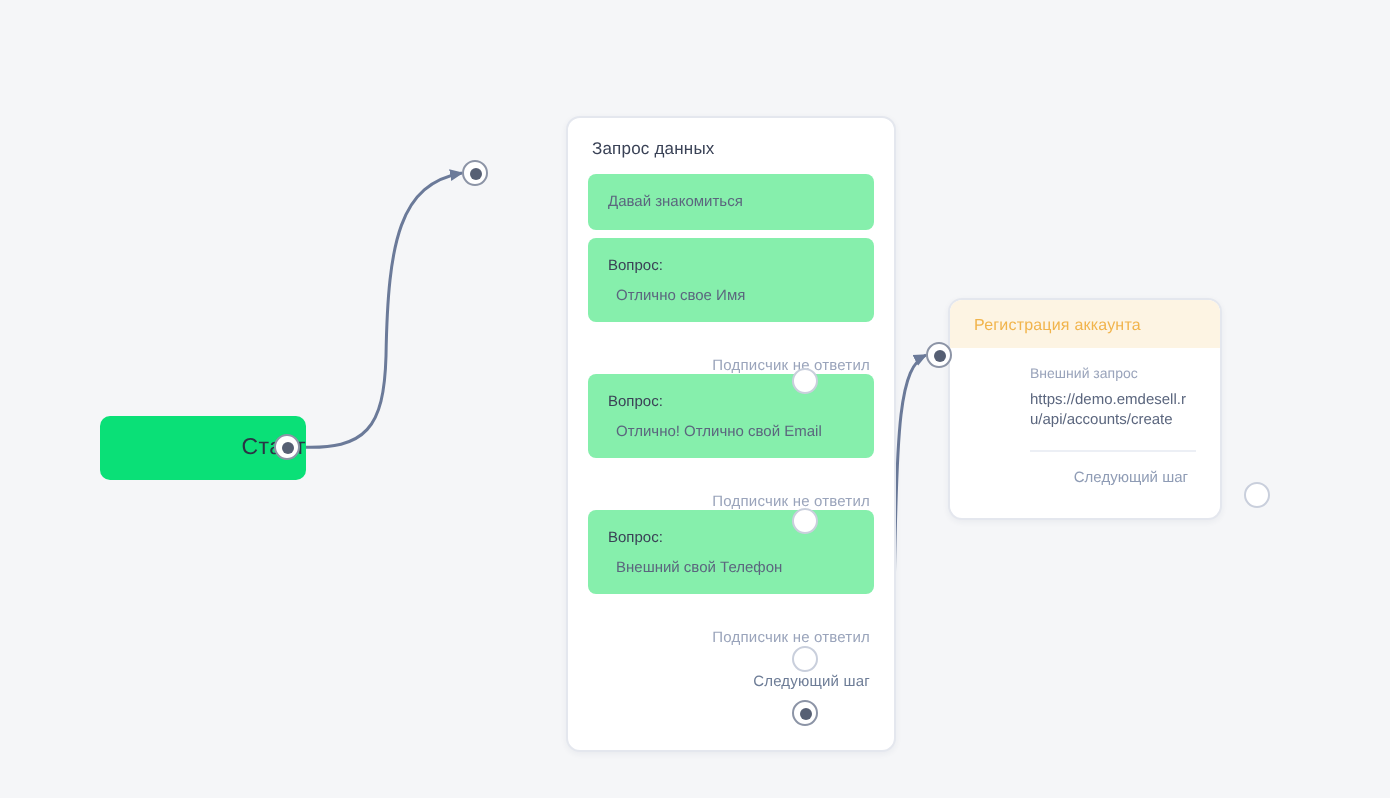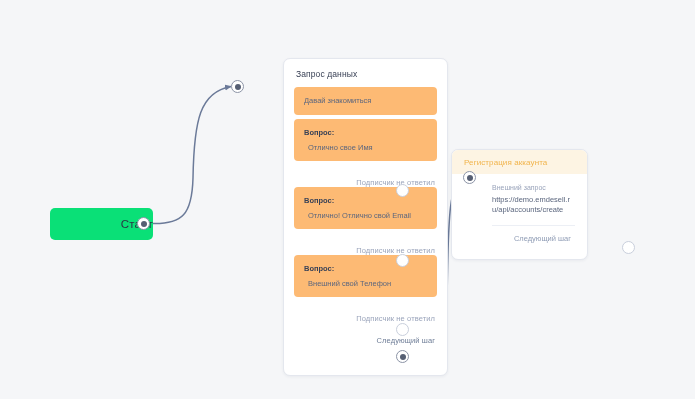--- a/index.html
+++ b/index.html
@@ -64,53 +64,53 @@
     box-shadow: 0 1px 3px rgba(40,50,80,.06);
   }
   .card-data {
     left: 237px;
     top: 58px;
     width: 165px;
     height: 318px;
     margin-left: 46px;
   }
   .card-req {
-    left: 451px;
+    left: 474px;
     top: 149px;
     width: 137px;
     height: 111px;
     overflow: hidden;
   }
 
   .card-title {
     font-size: 8.5px;
     color: #3a4256;
     padding: 10px 12px 0 12px;
     letter-spacing: .1px;
   }
 
   .card-body {
     padding: 8px 10px 0 10px;
   }
 
   
   .bubble {
-    background: #fdba74;
+    background: #86efac;
     border-radius: 4px;
     padding: 9px 10px;
     margin-bottom: 4px;
   }
   .bubble-text {
     font-size: 7.5px;
     color: #5b667e;
     line-height: 1.35;
   }
   .bubble-qlabel {
     font-size: 7.5px;
-    font-weight: bold;
+    font-weight: normal;
     color: #3a4256;
     margin-bottom: 6px;
   }
   .bubble-qtext {
     font-size: 7.5px;
     color: #5b667e;
     padding-left: 4px;
   }
 
   

